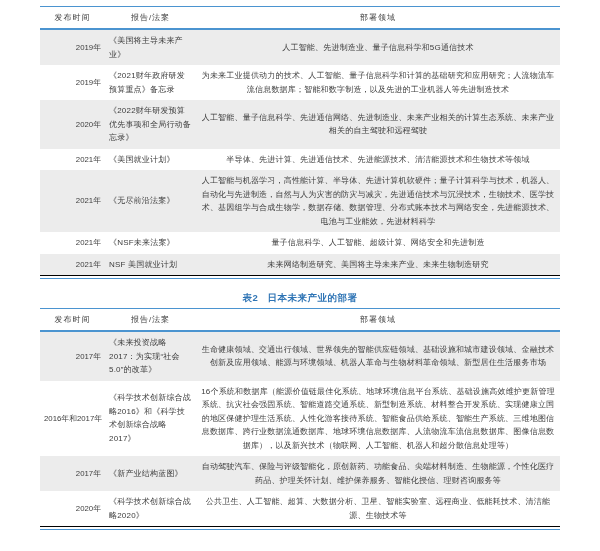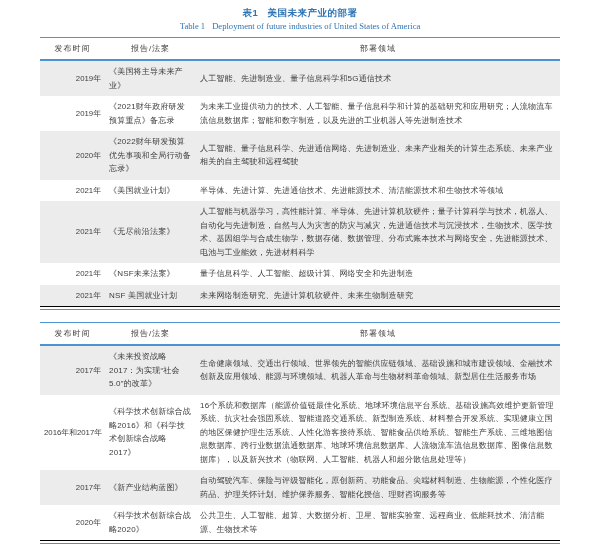--- a/index.html
+++ b/index.html
@@ -40,39 +40,31 @@
   }
   td {
     font-size: 8px; line-height: 13.5px; letter-spacing: 0.2px;
     padding: 4px 4px; vertical-align: middle;
   }
   col.c-time   { width: 12.5%; }
   col.c-report { width: 17.5%; }
   col.c-fields { width: 70%; }
   td.col-time   { text-align: right; white-space: nowrap; font-size: 7.8px; letter-spacing: 0; }
   td.col-report { text-align: left; }
-  td.col-fields { text-align: left; }
+  td.col-fields { text-align: center; }
   tr.stripe { background: #ececec; }
 
   .table2-section { margin-top: 12px; }
 </style>
 </head>
 <body>
 
 <div class="page">
 
   <section class="table1-section">
-    <div class="caption">
-      <div class="caption-zh">
-        <span class="cap-label">表1</span><span>美国未来产业的部署</span>
-      </div>
-      <div class="caption-en">
-        <span class="cap-label">Table 1</span><span>Deployment of future industries of United States of America</span>
-      </div>
-    </div>
     <div class="table-wrap">
       <table>
         <colgroup>
           <col class="c-time">
             <col class="c-report">
             <col class="c-fields">
         </colgroup>
         <thead>
           <tr>
             <th>发布时间</th>
@@ -107,29 +99,32 @@
               <td class="col-fields">人工智能与机器学习，高性能计算、半导体、先进计算机软硬件；量子计算科学与技术，机器人、自动化与先进制造，自然与人为灾害的防灾与减灾，先进通信技术与沉浸技术，生物技术、医学技术、基因组学与合成生物学，数据存储、数据管理、分布式账本技术与网络安全，先进能源技术、电池与工业能效，先进材料科学</td>
             </tr>
             <tr>
               <td class="col-time">2021年</td>
               <td class="col-report">《NSF未来法案》</td>
               <td class="col-fields">量子信息科学、人工智能、超级计算、网络安全和先进制造</td>
             </tr>
             <tr class="stripe">
               <td class="col-time">2021年</td>
               <td class="col-report">NSF 美国就业计划</td>
-              <td class="col-fields">未来网络制造研究、先进计算机软硬件、未来生物制造研究</td>
+              <td class="col-fields">未来网络制造研究、美国将主导未来产业、未来生物制造研究</td>
             </tr>
           </tbody>
       </table>
     </div>
   </section>
 
   <section class="table2-section">
     <div class="caption">
+      <div class="caption-zh">
+        <span class="cap-label">表2</span><span>日本未来产业的部署</span>
+      </div>
     </div>
     <div class="table-wrap">
       <table>
         <colgroup>
           <col class="c-time">
             <col class="c-report">
             <col class="c-fields">
         </colgroup>
         <thead>
           <tr>

